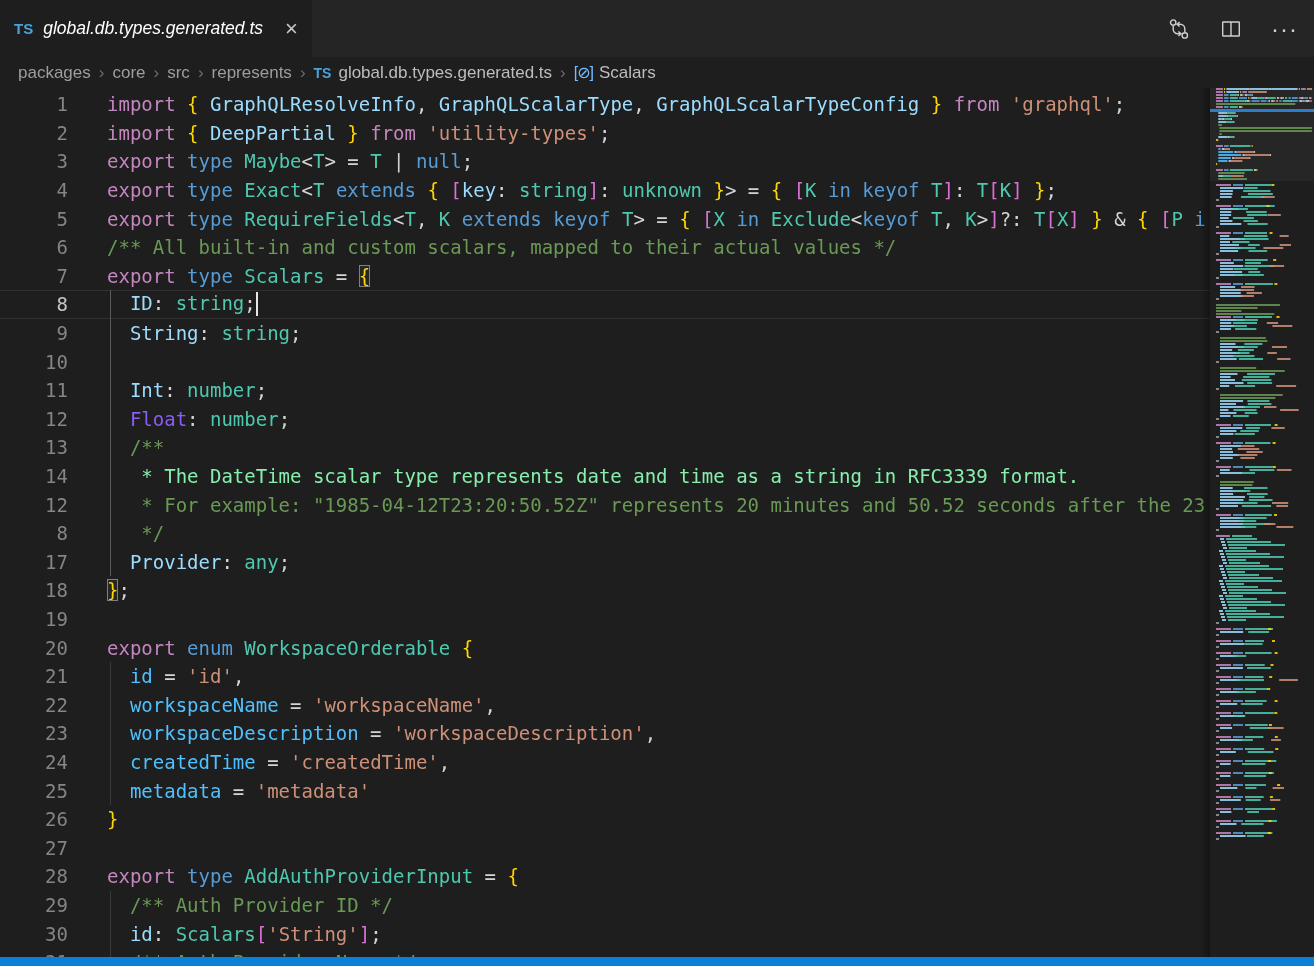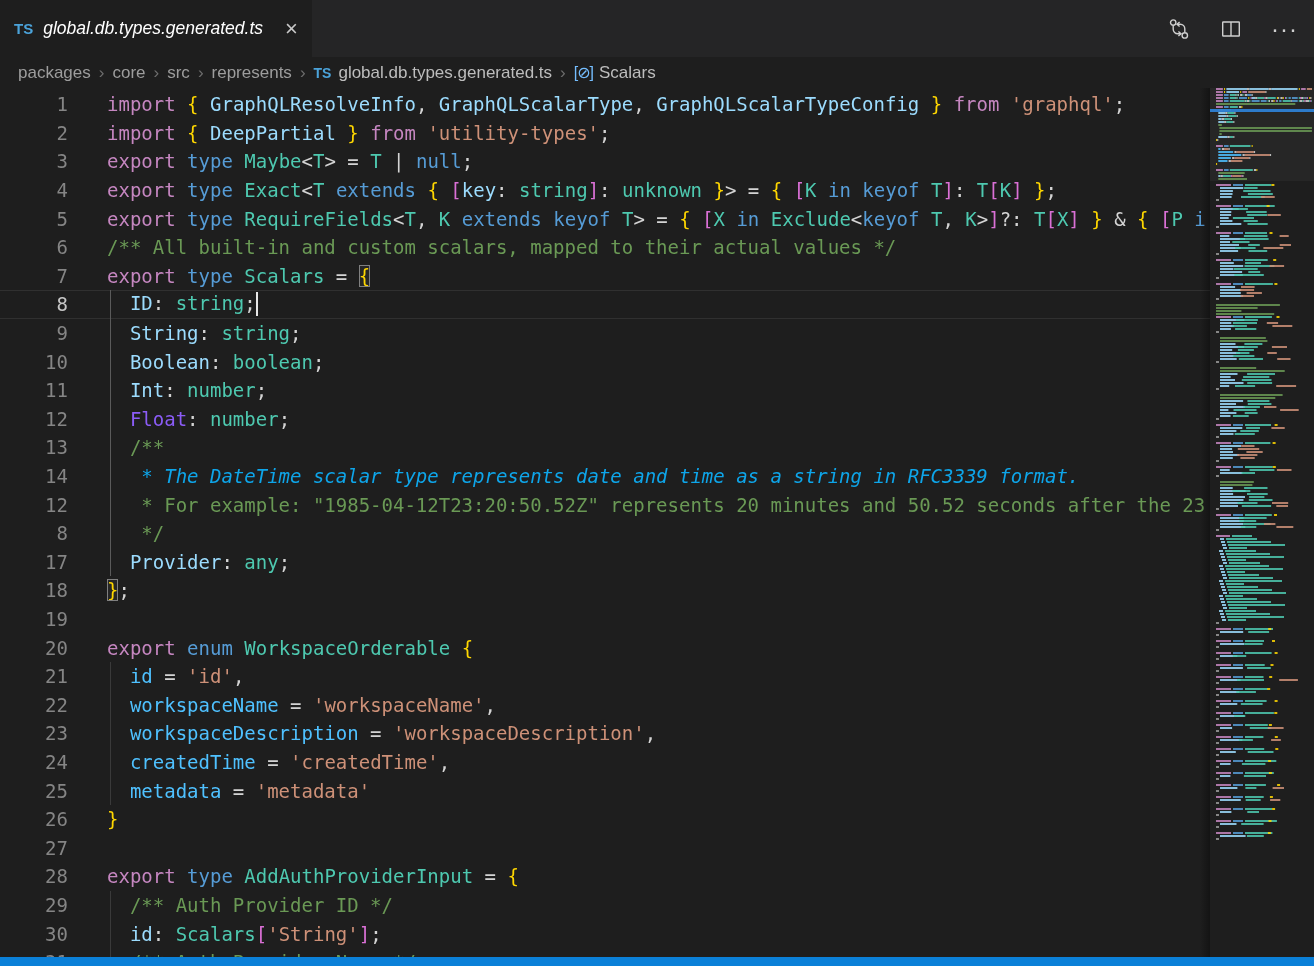--- a/index.html
+++ b/index.html
@@ -112,25 +112,25 @@
     <div class="code-lines" id="code-lines">
         <div class="line"><span class="ln">1</span><span class="lt"><span class="tok" style="color: rgb(197, 134, 192);">import</span><span class="tok" style="color: rgb(212, 212, 212);"> </span><span class="tok" style="color: rgb(255, 215, 0);">{</span><span class="tok" style="color: rgb(212, 212, 212);"> </span><span class="tok" style="color: rgb(156, 220, 254);">GraphQLResolveInfo</span><span class="tok" style="color: rgb(212, 212, 212);">, </span><span class="tok" style="color: rgb(156, 220, 254);">GraphQLScalarType</span><span class="tok" style="color: rgb(212, 212, 212);">, </span><span class="tok" style="color: rgb(156, 220, 254);">GraphQLScalarTypeConfig</span><span class="tok" style="color: rgb(212, 212, 212);"> </span><span class="tok" style="color: rgb(255, 215, 0);">}</span><span class="tok" style="color: rgb(212, 212, 212);"> </span><span class="tok" style="color: rgb(197, 134, 192);">from</span><span class="tok" style="color: rgb(212, 212, 212);"> </span><span class="tok" style="color: rgb(206, 145, 120);">'graphql'</span><span class="tok" style="color: rgb(212, 212, 212);">;</span></span></div>
         <div class="line"><span class="ln">2</span><span class="lt"><span class="tok" style="color: rgb(197, 134, 192);">import</span><span class="tok" style="color: rgb(212, 212, 212);"> </span><span class="tok" style="color: rgb(255, 215, 0);">{</span><span class="tok" style="color: rgb(212, 212, 212);"> </span><span class="tok" style="color: rgb(156, 220, 254);">DeepPartial</span><span class="tok" style="color: rgb(212, 212, 212);"> </span><span class="tok" style="color: rgb(255, 215, 0);">}</span><span class="tok" style="color: rgb(212, 212, 212);"> </span><span class="tok" style="color: rgb(197, 134, 192);">from</span><span class="tok" style="color: rgb(212, 212, 212);"> </span><span class="tok" style="color: rgb(206, 145, 120);">'utility-types'</span><span class="tok" style="color: rgb(212, 212, 212);">;</span></span></div>
         <div class="line"><span class="ln">3</span><span class="lt"><span class="tok" style="color: rgb(197, 134, 192);">export</span><span class="tok" style="color: rgb(212, 212, 212);"> </span><span class="tok" style="color: rgb(86, 156, 214);">type</span><span class="tok" style="color: rgb(212, 212, 212);"> </span><span class="tok" style="color: rgb(78, 201, 176);">Maybe</span><span class="tok" style="color: rgb(212, 212, 212);">&lt;</span><span class="tok" style="color: rgb(78, 201, 176);">T</span><span class="tok" style="color: rgb(212, 212, 212);">&gt;</span><span class="tok" style="color: rgb(212, 212, 212);"> = </span><span class="tok" style="color: rgb(78, 201, 176);">T</span><span class="tok" style="color: rgb(212, 212, 212);"> | </span><span class="tok" style="color: rgb(86, 156, 214);">null</span><span class="tok" style="color: rgb(212, 212, 212);">;</span></span></div>
         <div class="line"><span class="ln">4</span><span class="lt"><span class="tok" style="color: rgb(197, 134, 192);">export</span><span class="tok" style="color: rgb(212, 212, 212);"> </span><span class="tok" style="color: rgb(86, 156, 214);">type</span><span class="tok" style="color: rgb(212, 212, 212);"> </span><span class="tok" style="color: rgb(78, 201, 176);">Exact</span><span class="tok" style="color: rgb(212, 212, 212);">&lt;</span><span class="tok" style="color: rgb(78, 201, 176);">T</span><span class="tok" style="color: rgb(212, 212, 212);"> </span><span class="tok" style="color: rgb(86, 156, 214);">extends</span><span class="tok" style="color: rgb(212, 212, 212);"> </span><span class="tok" style="color: rgb(255, 215, 0);">{</span><span class="tok" style="color: rgb(212, 212, 212);"> </span><span class="tok" style="color: rgb(218, 112, 214);">[</span><span class="tok" style="color: rgb(156, 220, 254);">key</span><span class="tok" style="color: rgb(212, 212, 212);">: </span><span class="tok" style="color: rgb(78, 201, 176);">string</span><span class="tok" style="color: rgb(218, 112, 214);">]</span><span class="tok" style="color: rgb(212, 212, 212);">: </span><span class="tok" style="color: rgb(78, 201, 176);">unknown</span><span class="tok" style="color: rgb(212, 212, 212);"> </span><span class="tok" style="color: rgb(255, 215, 0);">}</span><span class="tok" style="color: rgb(212, 212, 212);">&gt;</span><span class="tok" style="color: rgb(212, 212, 212);"> = </span><span class="tok" style="color: rgb(255, 215, 0);">{</span><span class="tok" style="color: rgb(212, 212, 212);"> </span><span class="tok" style="color: rgb(218, 112, 214);">[</span><span class="tok" style="color: rgb(78, 201, 176);">K</span><span class="tok" style="color: rgb(212, 212, 212);"> </span><span class="tok" style="color: rgb(86, 156, 214);">in</span><span class="tok" style="color: rgb(212, 212, 212);"> </span><span class="tok" style="color: rgb(86, 156, 214);">keyof</span><span class="tok" style="color: rgb(212, 212, 212);"> </span><span class="tok" style="color: rgb(78, 201, 176);">T</span><span class="tok" style="color: rgb(218, 112, 214);">]</span><span class="tok" style="color: rgb(212, 212, 212);">: </span><span class="tok" style="color: rgb(78, 201, 176);">T</span><span class="tok" style="color: rgb(218, 112, 214);">[</span><span class="tok" style="color: rgb(78, 201, 176);">K</span><span class="tok" style="color: rgb(218, 112, 214);">]</span><span class="tok" style="color: rgb(212, 212, 212);"> </span><span class="tok" style="color: rgb(255, 215, 0);">}</span><span class="tok" style="color: rgb(212, 212, 212);">;</span></span></div>
         <div class="line"><span class="ln">5</span><span class="lt"><span class="tok" style="color: rgb(197, 134, 192);">export</span><span class="tok" style="color: rgb(212, 212, 212);"> </span><span class="tok" style="color: rgb(86, 156, 214);">type</span><span class="tok" style="color: rgb(212, 212, 212);"> </span><span class="tok" style="color: rgb(78, 201, 176);">RequireFields</span><span class="tok" style="color: rgb(212, 212, 212);">&lt;</span><span class="tok" style="color: rgb(78, 201, 176);">T</span><span class="tok" style="color: rgb(212, 212, 212);">, </span><span class="tok" style="color: rgb(78, 201, 176);">K</span><span class="tok" style="color: rgb(212, 212, 212);"> </span><span class="tok" style="color: rgb(86, 156, 214);">extends</span><span class="tok" style="color: rgb(212, 212, 212);"> </span><span class="tok" style="color: rgb(86, 156, 214);">keyof</span><span class="tok" style="color: rgb(212, 212, 212);"> </span><span class="tok" style="color: rgb(78, 201, 176);">T</span><span class="tok" style="color: rgb(212, 212, 212);">&gt;</span><span class="tok" style="color: rgb(212, 212, 212);"> = </span><span class="tok" style="color: rgb(255, 215, 0);">{</span><span class="tok" style="color: rgb(212, 212, 212);"> </span><span class="tok" style="color: rgb(218, 112, 214);">[</span><span class="tok" style="color: rgb(78, 201, 176);">X</span><span class="tok" style="color: rgb(212, 212, 212);"> </span><span class="tok" style="color: rgb(86, 156, 214);">in</span><span class="tok" style="color: rgb(212, 212, 212);"> </span><span class="tok" style="color: rgb(78, 201, 176);">Exclude</span><span class="tok" style="color: rgb(212, 212, 212);">&lt;</span><span class="tok" style="color: rgb(86, 156, 214);">keyof</span><span class="tok" style="color: rgb(212, 212, 212);"> </span><span class="tok" style="color: rgb(78, 201, 176);">T</span><span class="tok" style="color: rgb(212, 212, 212);">, </span><span class="tok" style="color: rgb(78, 201, 176);">K</span><span class="tok" style="color: rgb(212, 212, 212);">&gt;</span><span class="tok" style="color: rgb(218, 112, 214);">]</span><span class="tok" style="color: rgb(212, 212, 212);">?: </span><span class="tok" style="color: rgb(78, 201, 176);">T</span><span class="tok" style="color: rgb(218, 112, 214);">[</span><span class="tok" style="color: rgb(78, 201, 176);">X</span><span class="tok" style="color: rgb(218, 112, 214);">]</span><span class="tok" style="color: rgb(212, 212, 212);"> </span><span class="tok" style="color: rgb(255, 215, 0);">}</span><span class="tok" style="color: rgb(212, 212, 212);"> &amp; </span><span class="tok" style="color: rgb(255, 215, 0);">{</span><span class="tok" style="color: rgb(212, 212, 212);"> </span><span class="tok" style="color: rgb(218, 112, 214);">[</span><span class="tok" style="color: rgb(78, 201, 176);">P</span><span class="tok" style="color: rgb(86, 156, 214);"> i</span></span></div>
         <div class="line"><span class="ln">6</span><span class="lt"><span class="tok" style="color: rgb(106, 153, 85);">/** All built-in and custom scalars, mapped to their actual values */</span></span></div>
         <div class="line"><span class="ln">7</span><span class="lt"><span class="tok" style="color: rgb(197, 134, 192);">export</span><span class="tok" style="color: rgb(212, 212, 212);"> </span><span class="tok" style="color: rgb(86, 156, 214);">type</span><span class="tok" style="color: rgb(212, 212, 212);"> </span><span class="tok" style="color: rgb(78, 201, 176);">Scalars</span><span class="tok" style="color: rgb(212, 212, 212);"> = </span><span class="tok m" style="color: rgb(255, 215, 0);">{</span></span></div>
         <div class="line current"><span class="ln">8</span><span class="lt"><span class="tok" style="color: rgb(212, 212, 212);">  </span><span class="tok" style="color: rgb(156, 220, 254);">ID</span><span class="tok" style="color: rgb(212, 212, 212);">: </span><span class="tok" style="color: rgb(78, 201, 176);">string</span><span class="tok" style="color: rgb(212, 212, 212);">;</span><span class="cursor"></span></span></div>
         <div class="line"><span class="ln">9</span><span class="lt"><span class="tok" style="color: rgb(212, 212, 212);">  </span><span class="tok" style="color: rgb(156, 220, 254);">String</span><span class="tok" style="color: rgb(212, 212, 212);">: </span><span class="tok" style="color: rgb(78, 201, 176);">string</span><span class="tok" style="color: rgb(212, 212, 212);">;</span></span></div>
-        <div class="line"><span class="ln">10</span><span class="lt"><span class="tok" style="color: rgb(212, 212, 212);">  </span><span class="tok" style="color: rgb(156, 220, 254);">Boolean</span><span class="tok" style="color: rgb(212, 212, 212);">: </span><span class="tok" style="color: rgb(78, 201, 176);">boolean</span><span class="tok" style="color: rgb(212, 212, 212);">;</span></span></div>
+        <div class="line"><span class="ln">10</span></div>
         <div class="line"><span class="ln">11</span><span class="lt"><span class="tok" style="color: rgb(212, 212, 212);">  </span><span class="tok" style="color: rgb(156, 220, 254);">Int</span><span class="tok" style="color: rgb(212, 212, 212);">: </span><span class="tok" style="color: rgb(78, 201, 176);">number</span><span class="tok" style="color: rgb(212, 212, 212);">;</span></span></div>
         <div class="line"><span class="ln">12</span><span class="lt"><span class="tok" style="color: rgb(212, 212, 212);">  </span><span class="tok" style="color: #8b5cf6;">Float</span><span class="tok" style="color: rgb(212, 212, 212);">: </span><span class="tok" style="color: rgb(78, 201, 176);">number</span><span class="tok" style="color: rgb(212, 212, 212);">;</span></span></div>
         <div class="line"><span class="ln">13</span><span class="lt"><span class="tok" style="color: rgb(106, 153, 85);">  /**</span></span></div>
-        <div class="line"><span class="ln">14</span><span class="lt"><span class="tok" style="color: #0ea5e9; font-style: italic;">   * The DateTime scalar type represents date and time as a string in RFC3339 format.</span></span></div>
+        <div class="line"><span class="ln">14</span><span class="lt"><span class="tok" style="color: #86efac;">   * The DateTime scalar type represents date and time as a string in RFC3339 format.</span></span></div>
         <div class="line"><span class="ln">12</span><span class="lt"><span class="tok" style="color: rgb(106, 153, 85);">   * For example: "1985-04-12T23:20:50.52Z" represents 20 minutes and 50.52 seconds after the 23</span></span></div>
         <div class="line"><span class="ln">8</span><span class="lt"><span class="tok" style="color: rgb(106, 153, 85);">   */</span></span></div>
         <div class="line"><span class="ln">17</span><span class="lt"><span class="tok" style="color: rgb(212, 212, 212);">  </span><span class="tok" style="color: rgb(156, 220, 254);">Provider</span><span class="tok" style="color: rgb(212, 212, 212);">: </span><span class="tok" style="color: rgb(78, 201, 176);">any</span><span class="tok" style="color: rgb(212, 212, 212);">;</span></span></div>
         <div class="line"><span class="ln">18</span><span class="lt"><span class="tok m" style="color: rgb(255, 215, 0);">}</span><span class="tok" style="color: rgb(212, 212, 212);">;</span></span></div>
         <div class="line"><span class="ln">19</span><span class="lt"></span></div>
         <div class="line"><span class="ln">20</span><span class="lt"><span class="tok" style="color: rgb(197, 134, 192);">export</span><span class="tok" style="color: rgb(212, 212, 212);"> </span><span class="tok" style="color: rgb(86, 156, 214);">enum</span><span class="tok" style="color: rgb(212, 212, 212);"> </span><span class="tok" style="color: rgb(78, 201, 176);">WorkspaceOrderable</span><span class="tok" style="color: rgb(212, 212, 212);"> </span><span class="tok" style="color: rgb(255, 215, 0);">{</span></span></div>
         <div class="line"><span class="ln">21</span><span class="lt"><span class="tok" style="color: rgb(212, 212, 212);">  </span><span class="tok" style="color: rgb(79, 193, 255);">id</span><span class="tok" style="color: rgb(212, 212, 212);"> = </span><span class="tok" style="color: rgb(206, 145, 120); text-align: center;">'id'</span><span class="tok" style="color: rgb(212, 212, 212);">,</span></span></div>
         <div class="line"><span class="ln">22</span><span class="lt"><span class="tok" style="color: rgb(212, 212, 212);">  </span><span class="tok" style="color: rgb(79, 193, 255);">workspaceName</span><span class="tok" style="color: rgb(212, 212, 212);"> = </span><span class="tok" style="color: rgb(206, 145, 120);">'workspaceName'</span><span class="tok" style="color: rgb(212, 212, 212);">,</span></span></div>
         <div class="line"><span class="ln">23</span><span class="lt"><span class="tok" style="color: rgb(212, 212, 212);">  </span><span class="tok" style="color: rgb(79, 193, 255);">workspaceDescription</span><span class="tok" style="color: rgb(212, 212, 212);"> = </span><span class="tok" style="color: rgb(206, 145, 120);">'workspaceDescription'</span><span class="tok" style="color: rgb(212, 212, 212);">,</span></span></div>
         <div class="line"><span class="ln">24</span><span class="lt"><span class="tok" style="color: rgb(212, 212, 212);">  </span><span class="tok" style="color: rgb(79, 193, 255);">createdTime</span><span class="tok" style="color: rgb(212, 212, 212);"> = </span><span class="tok" style="color: rgb(206, 145, 120);">'createdTime'</span><span class="tok" style="color: rgb(212, 212, 212);">,</span></span></div>

